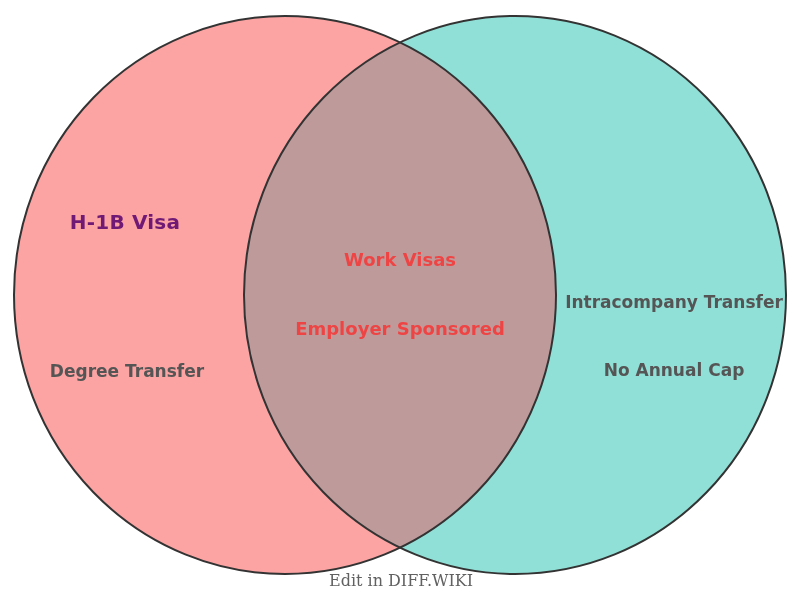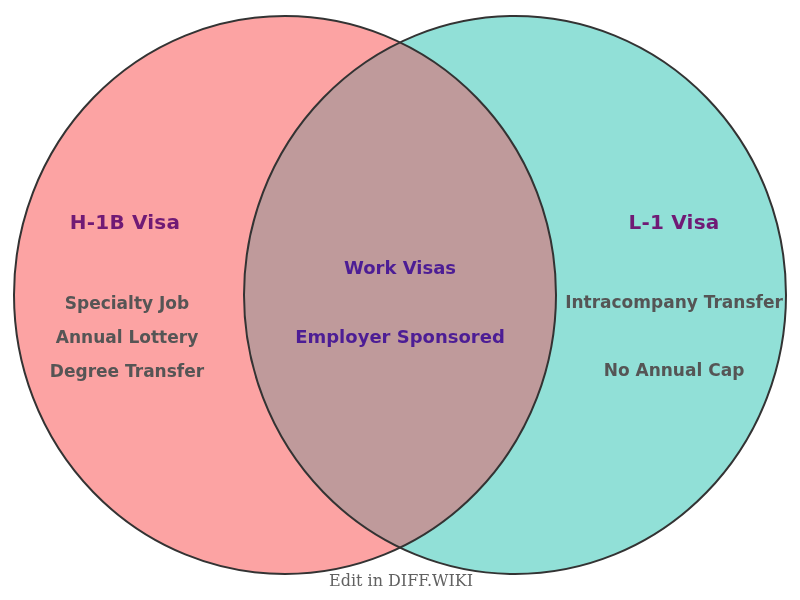--- a/index.html
+++ b/index.html
@@ -32,22 +32,21 @@
     font-size: 20px;
     color: #701a75;
     letter-spacing: 0.2px;
   }
   .set-item {
     font-size: 17px;
     color: #555555;
   }
   .overlap-item {
     font-size: 18px;
-    color: #4c1d95;
-    margin-top: 8px;
+    color: #ef4444;
   }
   .footer-note {
     position: absolute;
     transform: translate(-50%, -50%);
     white-space: nowrap;
     font-family: "DejaVu Serif", serif;
     font-weight: normal;
     font-size: 16px;
     color: #616161;
     cursor: pointer;
@@ -70,26 +69,23 @@
     <ellipse cx="515" cy="295" rx="271" ry="279" fill="#91E0D7"></ellipse>
 
     <ellipse cx="515" cy="295" rx="271" ry="279" clip-path="url(#clip-left-circle)" fill="#BF9A9B"></ellipse>
 
     <ellipse cx="285" cy="295" rx="271" ry="279" fill="none" stroke-width="2" stroke="#333333"></ellipse>
 
     <ellipse cx="515" cy="295" rx="271" ry="279" fill="none" stroke-width="2" stroke="#333333"></ellipse>
   </svg>
 
   <div class="label set-title" style="left:125px; top:222px;">H-1B Visa</div>
-  <div class="label set-item" style="left:127px; top:303px;">Specialty Job</div>
-  <div class="label set-item" style="left:127px; top:337px;">Annual Lottery</div>
   <div class="label set-item" style="left:127px; top:371px;">Degree Transfer</div>
 
   <div class="label overlap-item" style="left:400px; top:259px;">Work Visas</div>
   <div class="label overlap-item" style="left:400px; top:328px;">Employer Sponsored</div>
 
-  <div class="label set-title" style="left:674px; top:222px;">L-1 Visa</div>
   <div class="label set-item" style="left:674px; top:302px;">Intracompany Transfer</div>
   <div class="label set-item" style="left:674px; top:370px;">No Annual Cap</div>
 
   <div class="footer-note" style="left:401px; top:580px;">Edit in DIFF.WIKI</div>
 
 </div>
 
 </body></html>

